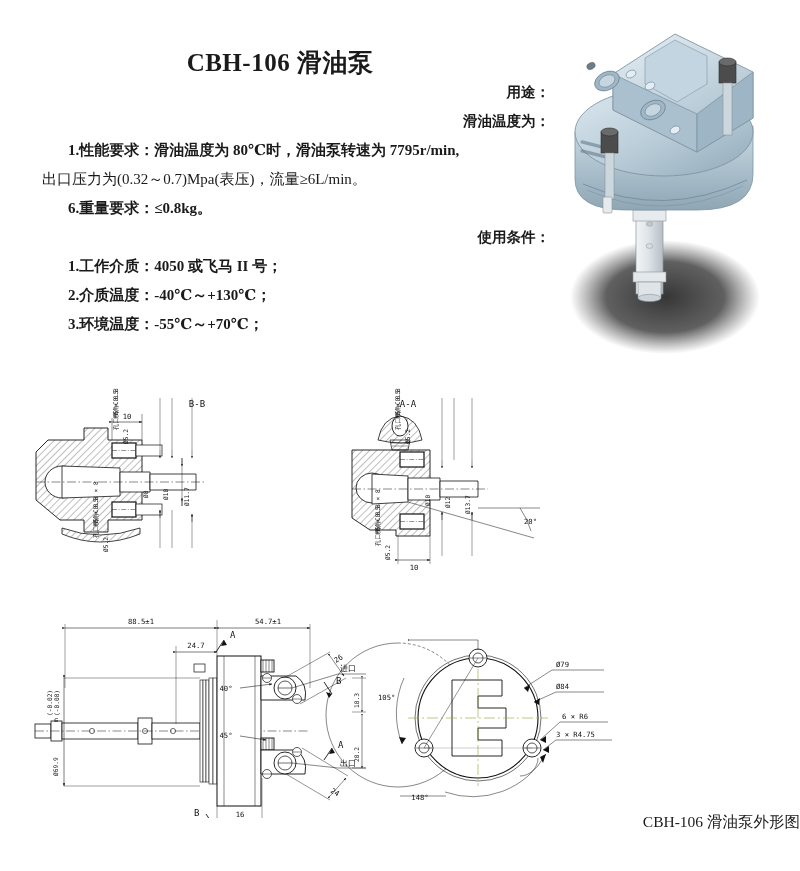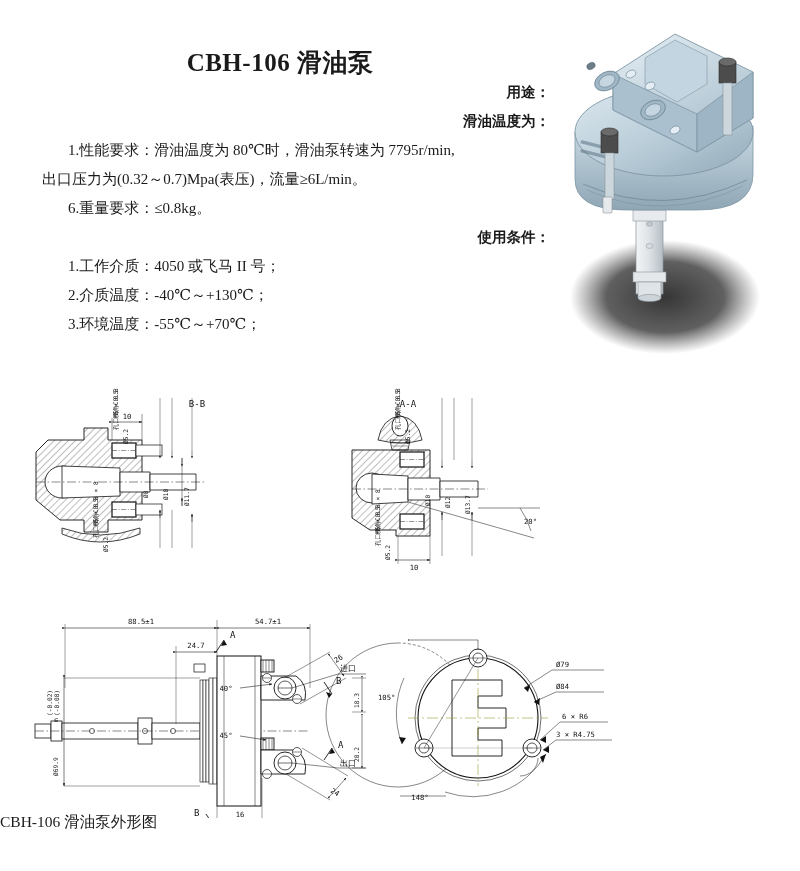--- a/index.html
+++ b/index.html
@@ -48,21 +48,21 @@
     line-height: 29px;
     white-space: nowrap;
     font-family: "Liberation Serif", "DejaVu Serif", serif;
   }
   .txt-line.heading {
     font-weight: bold;
     font-family: "DejaVu Sans", "Liberation Sans", sans-serif;
     font-size: 14.5px;
     text-align: right;
   }
-  .txt-line.indent1 { padding-left: 26px; }
+  .txt-line.indent1 { padding-left: 26px; font-weight: bold; }
 
   
   #product-photo {
     position: absolute;
     left: 557px;
     top: 14px;
     width: 230px;
     height: 356px;
     background: #ffffff;
   }
@@ -75,21 +75,21 @@
     width: 692px;
     height: 430px;
   }
 
   
   #figure-caption {
     position: absolute;
     left: 0;
     top: 812px;
     width: 800px;
-    text-align: left;
+    text-align: right;
     font-size: 15.5px;
     font-family: "Liberation Serif", "DejaVu Serif", serif;
   }
 
   svg { display: block; }
   .dimtxt {
     font-family: "DejaVu Sans Mono", "Liberation Mono", monospace;
     font-size: 7.2px;
     fill: #111;
   }

